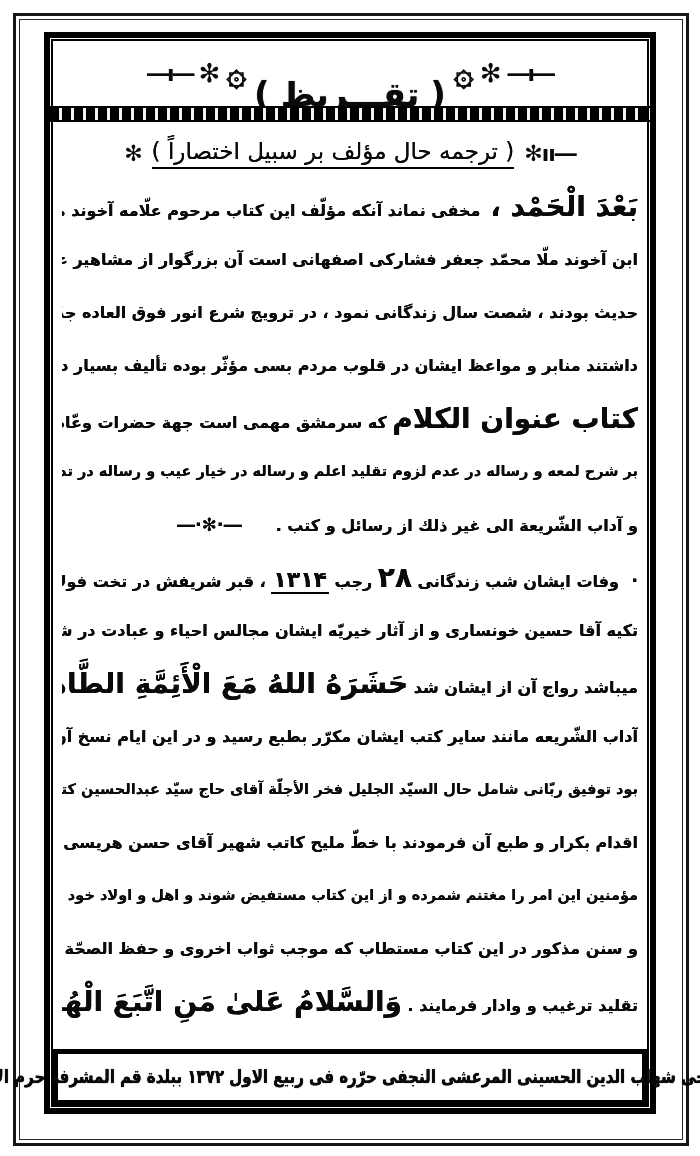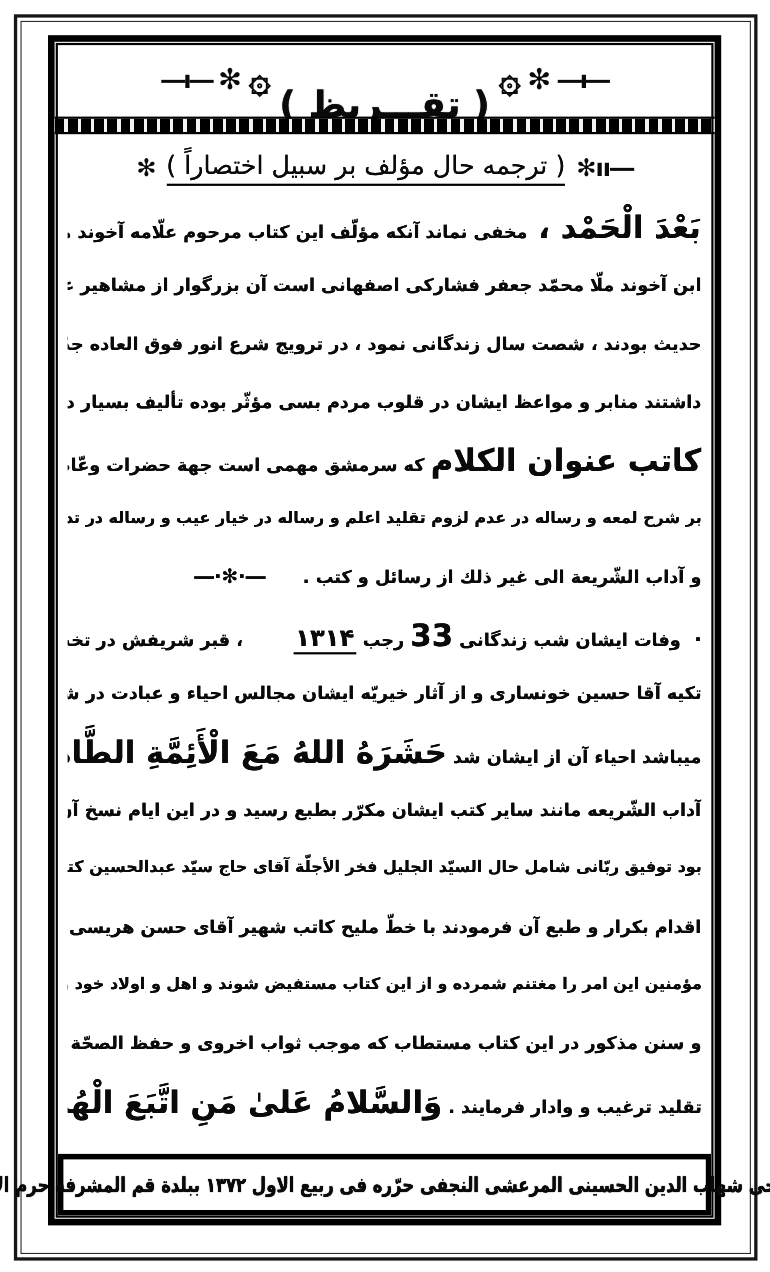--- a/index.html
+++ b/index.html
@@ -55,21 +55,21 @@
 
   .line{
     height:53px;line-height:53px;font-size:16px;font-weight:bold;
     direction:rtl;text-align:justify;text-align-last:justify;
     white-space:nowrap;overflow:hidden;
     text-shadow:0 0 0.5px #000;
   }
   .line.noj{text-align:right;text-align-last:right;}
   .line.tight{font-size:14.5px;}
   .seg-big{font-size:28px;}
-  .seg-num{font-size:22px;border-bottom:2px solid #000;padding:0 2px;margin-left:40px;}
+  .seg-num{font-size:22px;border-bottom:2px solid #000;padding:0 2px;}
   .seg-over{border-top:2px solid #000;padding-top:15px;}
   .seg-orn{font-size:18px;letter-spacing:-1px;padding:0 34px;}
   .seg-dot{font-size:18px;padding-left:6px;}
 
   
   .sign-band{
     flex:0 0 auto;margin:6px 3px 3px 3px;height:56px;box-sizing:border-box;
     border:5px solid #000;display:flex;align-items:center;justify-content:center;
     direction:rtl;background:#fff;z-index:6;
   }
@@ -104,26 +104,26 @@
     <div class="subtitle-row">
       <span class="subtitle-orn">―ıı✻</span>
       <span class="subtitle-text">( ترجمه حال مؤلف بر سبيل اختصاراً )</span>
       <span class="subtitle-orn">✻</span>
     </div>
     <div>
         <div class="line"><span class="seg-big">بَعْدَ الْحَمْد ، </span><span>مخفى نماند آنكه مؤلّف اين كتاب مرحوم علّامه آخوند ملّا محمّد باقر</span></div>
         <div class="line"><span>ابن آخوند ملّا محمّد جعفر فشاركى اصفهانى است آن بزرگوار از مشاهير علماء فقه و</span></div>
         <div class="line"><span>حديث بودند ، شصت سال زندگانى نمود ، در ترويج شرع انور فوق العاده جدّيت</span></div>
         <div class="line"><span>داشتند منابر و مواعظ ايشان در قلوب مردم بسى مؤثّر بوده تأليف بسيار دارند از جمله :</span></div>
-        <div class="line"><span class="seg-big">كاتب </span><span class="seg-big seg-over">عنوان الكلام</span><span> كه سرمشق مهمى است جهة حضرات وعّاظ و كتاب شرح فارسى</span></div>
+        <div class="line"><span class="seg-big">كتاب </span><span class="seg-big seg-over">عنوان الكلام</span><span> كه سرمشق مهمى است جهة حضرات وعّاظ و كتاب شرح فارسى</span></div>
         <div class="line tight"><span>بر شرح لمعه و رساله در عدم لزوم تقليد اعلم و رساله در خيار عيب و رساله در تداخل اسباب</span></div>
         <div class="line noj"><span>و آداب الشّريعة الى غير ذلك از رسائل و كتب .</span><span class="seg-orn">―·✻·―</span></div>
-        <div class="line"><span class="seg-dot">· </span><span>وفات ايشان شب زندگانى </span><span class="seg-big">33</span><span> رجب </span><span class="seg-num">۱۳۱۴</span><span> ، قبر شريفش در تخت فولاد اصفهان در</span></div>
+        <div class="line"><span class="seg-dot">· </span><span>وفات ايشان شب زندگانى </span><span class="seg-big">۲۸</span><span> رجب </span><span class="seg-num">۱۳۱۴</span><span> ، قبر شريفش در تخت فولاد اصفهان در</span></div>
         <div class="line"><span>تكيه آقا حسين خونسارى و از آثار خيريّه ايشان مجالس احياء و عبادت در شبهاى جمعه</span></div>
-        <div class="line"><span>ميباشد احياء آن از ايشان شد </span><span class="seg-big">حَشَرَهُ اللهُ مَعَ الْأَئِمَّةِ الطَّاهِرِين</span><span> و كاتب</span></div>
+        <div class="line"><span>ميباشد رواج آن از ايشان شد </span><span class="seg-big">حَشَرَهُ اللهُ مَعَ الْأَئِمَّةِ الطَّاهِرِين</span><span> و كاتب</span></div>
         <div class="line"><span>آداب الشّريعه مانند ساير كتب ايشان مكرّر بطبع رسيد و در اين ايام نسخ آن ناياب شده</span></div>
         <div class="line tight"><span>بود توفيق ربّانى شامل حال السيّد الجليل فخر الأجلّة آقاى حاج سيّد عبدالحسين كتابچى قمى شد</span></div>
         <div class="line"><span>اقدام بكرار و طبع آن فرمودند با خطّ مليح كاتب شهير آقاى حسن هريسى تبريزى اميد است</span></div>
         <div class="line tight"><span>مؤمنين اين امر را مغتنم شمرده و از اين كتاب مستفيض شوند و اهل و اولاد خود را به عمل بآداب</span></div>
         <div class="line"><span>و سنن مذكور در اين كتاب مستطاب كه موجب ثواب اخروى و حفظ الصحّة دنيوى</span></div>
         <div class="line noj"><span>تقليد ترغيب و وادار فرمايند . </span><span class="seg-big seg-over">وَالسَّلامُ عَلىٰ مَنِ اتَّبَعَ الْهُدىٰ</span><span> .</span><span class="seg-orn">―✻</span></div>
       </div>
   </div>
 
   <div class="sign-band">

